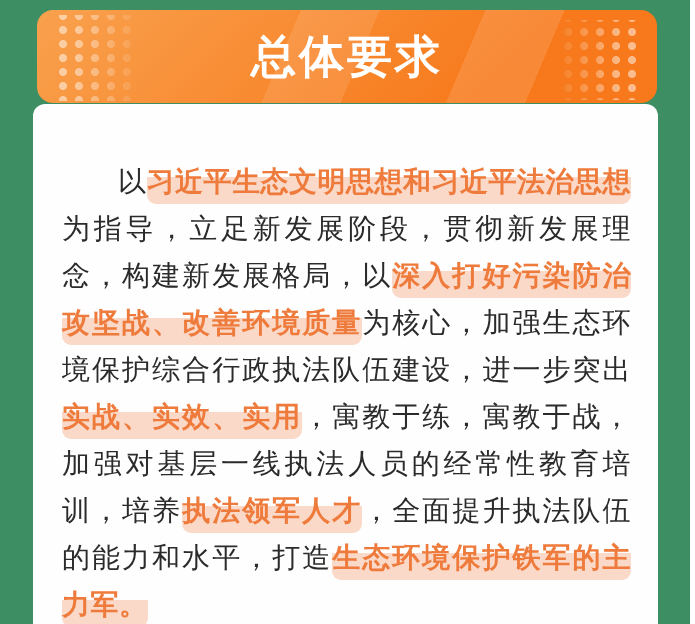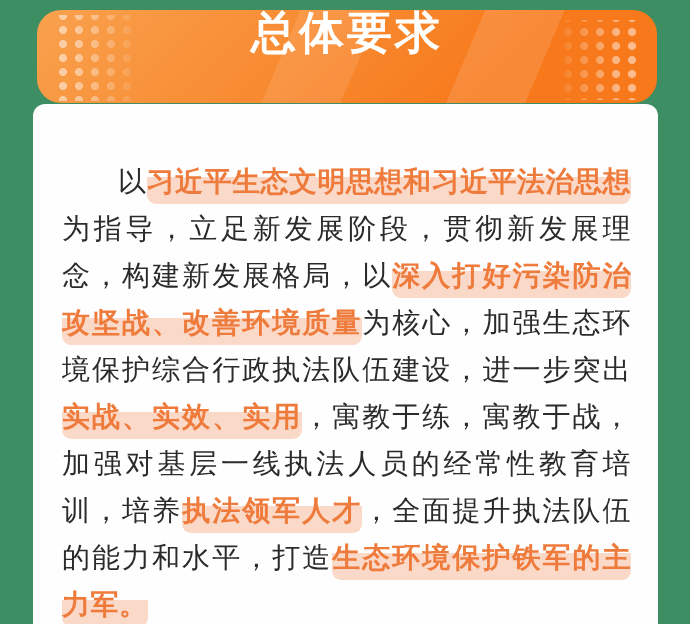--- a/index.html
+++ b/index.html
@@ -26,34 +26,35 @@
   .green-bg {
     position: absolute;
     left: 0; top: 0;
     width: 690px; height: 624px;
     background: var(--green);
   }
   .banner {
     position: absolute;
     left: 37px; top: 10px;
     width: 620px; height: 93px;
-    border-radius: 24px;
+    border-radius: 16px;
     background:
       linear-gradient(113deg,
         rgba(255,255,255,0) 40%,
         rgba(255,255,255,0.10) 40%,
         rgba(255,255,255,0.10) 52%,
         rgba(255,255,255,0) 52%,
         rgba(255,255,255,0) 68%,
         rgba(255,255,255,0.12) 68%,
         rgba(255,255,255,0.12) 80%,
         rgba(255,255,255,0) 80%),
       linear-gradient(135deg, var(--banner-start) 0%, var(--banner-end) 75%);
     overflow: hidden;
     display: flex;
+    align-items: center;
     justify-content: center;
   }
   .dots {
     position: absolute;
     background-image: radial-gradient(circle, rgba(255,255,255,0.50) 3.6px, rgba(255,255,255,0) 4.4px);
     background-size: 16px 14px;
     background-position: center;
   }
   .dots-left {
     left: 18px; top: 5px;

